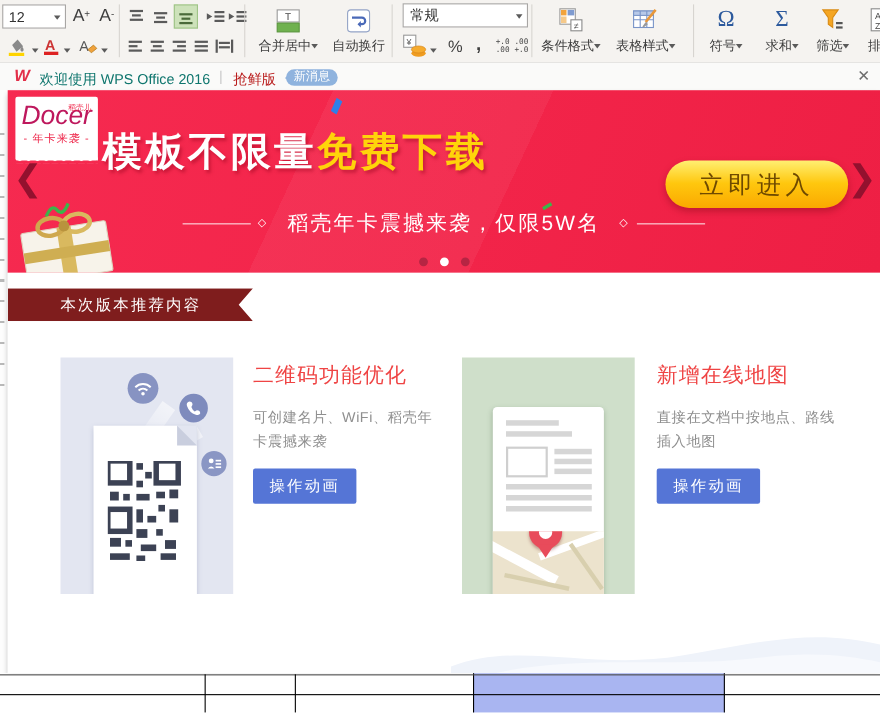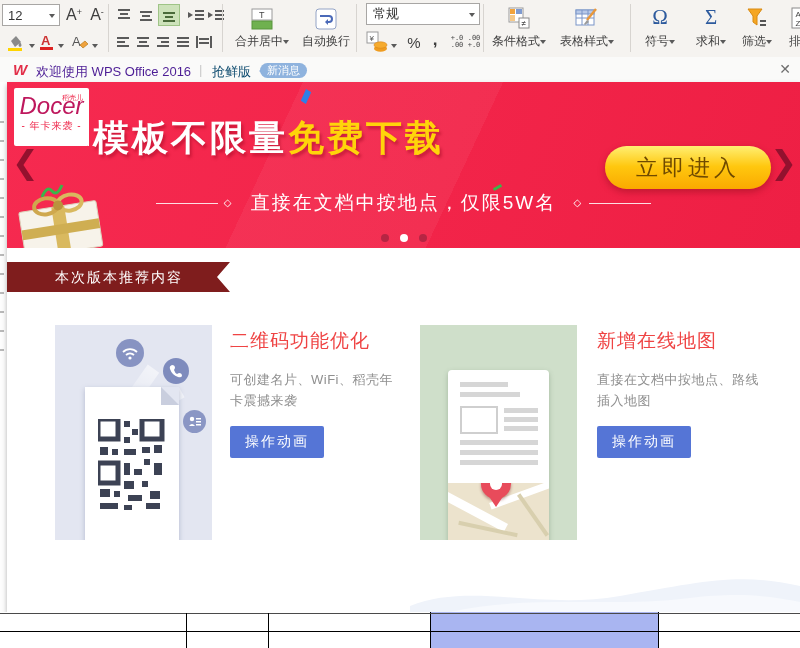--- a/index.html
+++ b/index.html
@@ -30,23 +30,23 @@
   .fmt-combo .dd{margin-left:auto;margin-right:4px;}
   .glyphbtn{font-size:21px;color:#2d5a9d;font-family:"Liberation Serif","DejaVu Serif",serif;}
   .dec2{font-size:7px;line-height:7px;color:#4a4a4a;text-align:left;font-family:"DejaVu Sans Mono",monospace;}
   .pct{font-size:15px;color:#3e3e3e;}
   .comma{font-size:17px;font-weight:bold;color:#3e3e3e;}
 
   
   .tabbar{position:absolute;left:0;top:57px;width:800px;height:25px;background:#fafaf9;}
   .wlogo{position:absolute;left:13px;top:4px;font-size:15px;font-weight:bold;font-style:italic;
     color:#e22f49;line-height:17px;}
-  .tab-title{position:absolute;left:36px;top:6px;font-size:13px;color:#4c1d95;}
+  .tab-title{position:absolute;left:36px;top:6px;font-size:13px;color:#0f766e;}
   .tab-div{position:absolute;left:199px;top:5px;font-size:13px;color:#c9c9c9;}
-  .tab-edition{position:absolute;left:212px;top:6px;font-size:13px;color:#0c4a6e;}
+  .tab-edition{position:absolute;left:212px;top:6px;font-size:13px;color:#b91c1c;}
   .tab-badge{position:absolute;left:260px;top:6px;background:#8fb3de;color:#fff;font-size:11px;
     line-height:15px;padding:0 7px;border-radius:8px;}
   .tab-badge::before{content:"";position:absolute;left:-4px;top:5px;border:3px solid transparent;
     border-right:4px solid #8fb3de;}
   .tab-close{position:absolute;right:9px;top:4px;font-size:14px;color:#6e6e6e;cursor:pointer;}
 
   
   .welcome{position:absolute;left:7px;top:82px;width:793px;height:530px;background:#fff;
     box-shadow:0 3px 5px rgba(0,0,0,.3);}
   .banner{position:absolute;left:0;top:0;width:793px;height:166px;overflow:hidden;
@@ -410,21 +410,21 @@
         <div class="docer-sub">- 年卡来袭 -</div>
       </div>
       <span class="chev chev-l">❮</span>
       <span class="chev chev-r">❯</span>
       <div class="headline">
         <span class="hl-white">模板不限量</span><span class="hl-yellow">免费下载</span>
       </div>
       <div class="cta">立即进入</div>
       <div class="subline">
         <span class="hline"></span><span class="dia">◇</span>
-        <span style="margin:0 10px;">直接在文档中按地点，仅限5W名</span>
+        <span style="margin:0 10px;">稻壳年卡震撼来袭，仅限5W名</span>
         <span class="dia">◇</span><span class="hline"></span>
       </div>
       <div class="conf-blue"></div>
       <div class="conf-green"></div>
       <svg class="squig" width="30" height="22">
         <path d="M2 16 q5 -12 10 -6 q5 6 10 -6" fill="none" stroke="#3bb54a" stroke-width="3"></path>
       </svg>
       <svg class="gift" width="110" height="68">
         <g transform="rotate(-9 55 40)">
           <rect x="14" y="22" width="78" height="46" rx="2" fill="#f7f3ea" stroke="#ddd2bc"></rect>

